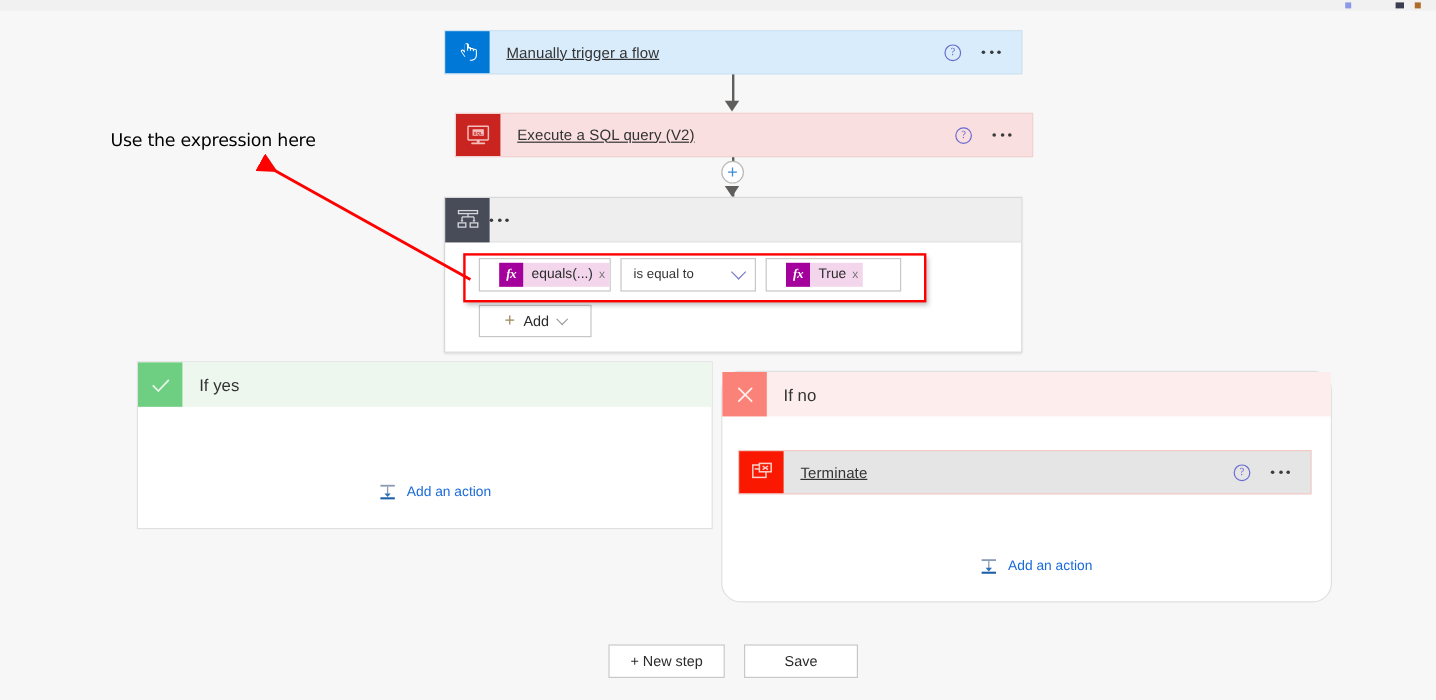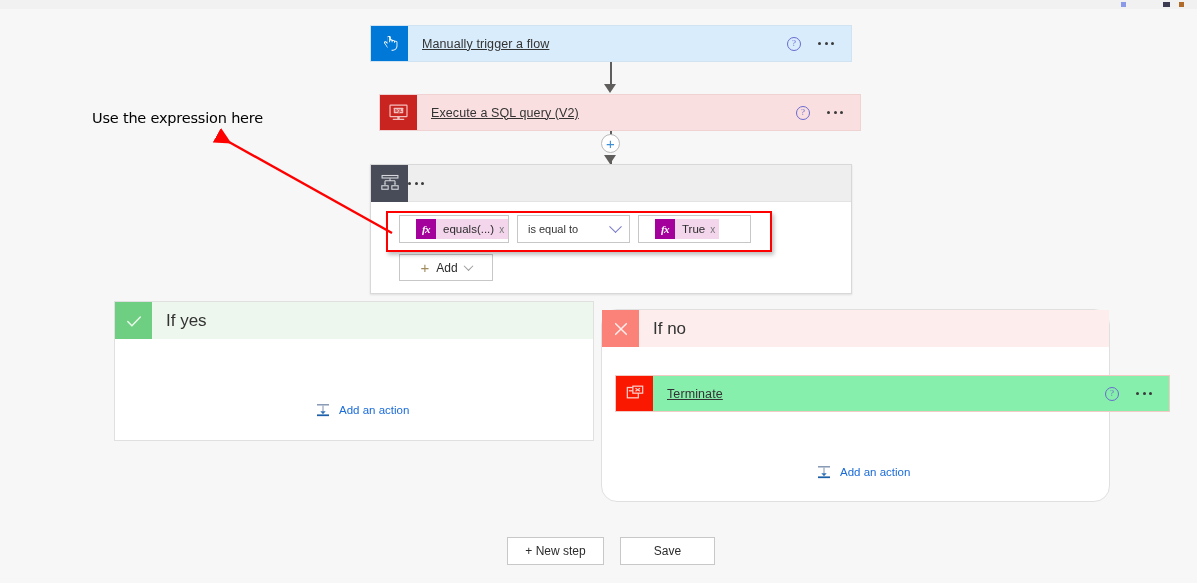--- a/index.html
+++ b/index.html
@@ -126,31 +126,31 @@
     display:flex; align-items:center; justify-content:center; gap:7px;
     font-size:12px; color:#2b2b2b;
   }
   .plus-glyph { font-size:15px; color:#a08b5c; line-height:1; font-weight:300; }
   .chev-sm { width:7px;height:7px;border-right:1.2px solid #9a9a9a;border-bottom:1.2px solid #9a9a9a;transform:rotate(45deg) translate(-1px,-1px); }
 
   
   .branch { position:absolute; background:#ffffff; border:1px solid #e0e0e0; }
   .branch-header { height:37px; display:flex; align-items:center; }
   .branch-header .badge { width:37px; height:37px; display:flex; align-items:center; justify-content:center; }
-  .branch-header .branch-label { font-size:17px; color:#333; padding-left:14px; }
+  .branch-header .branch-label { font-size:14px; color:#333; padding-left:14px; }
 
   #if-yes-branch { left:114px; top:301px; width:480px; height:140px; }
   #if-yes-branch .branch-header { background:#edf7ed; }
   #if-yes-branch .badge { background:#6ece81; }
 
   #if-no-branch { left:601px; top:309px; width:509px; height:193px;border-radius:16px; }
   #if-no-branch .branch-header { background:#fdeeed; }
   #if-no-branch .badge { background:#fa8278; }
 
-  #terminate-card { position:relative; left:13px; top:28px; width:555px; height:37px; background:#86efac; border:1px solid #f2cbc7; }
+  #terminate-card { position:relative; left:13px; top:28px; width:478px; height:37px; background:#e5e5e5; border:1px solid #f2cbc7; }
   #terminate-card .card-icon { background:#fa1800; }
 
   .add-action {
     position:absolute; display:flex; align-items:center; gap:8px;
     color:#1a6bd8; font-size:11.5px;
   }
   .add-action .label { text-decoration:none; }
 
   
   .footer-btn {

